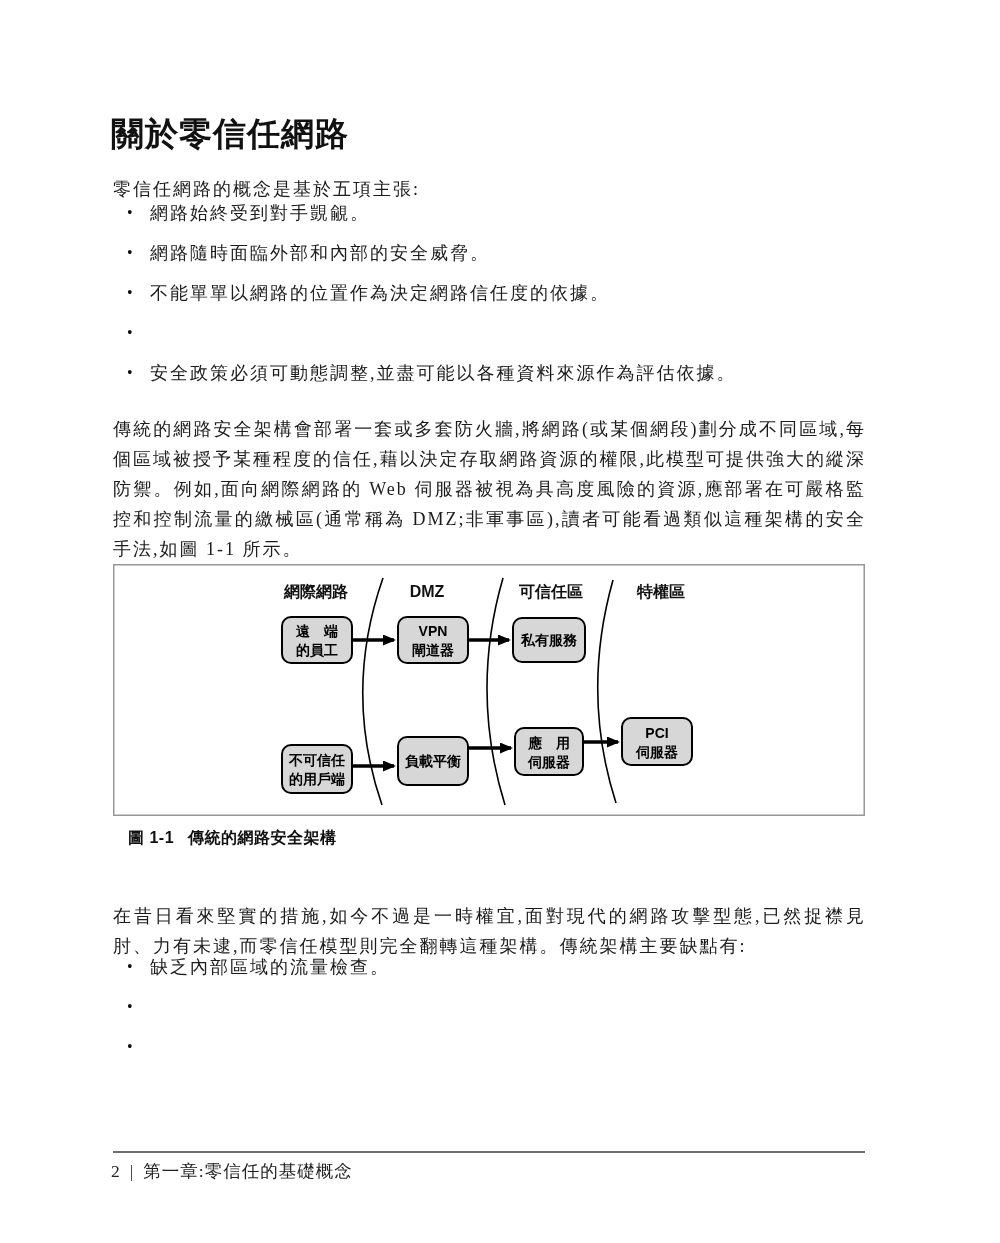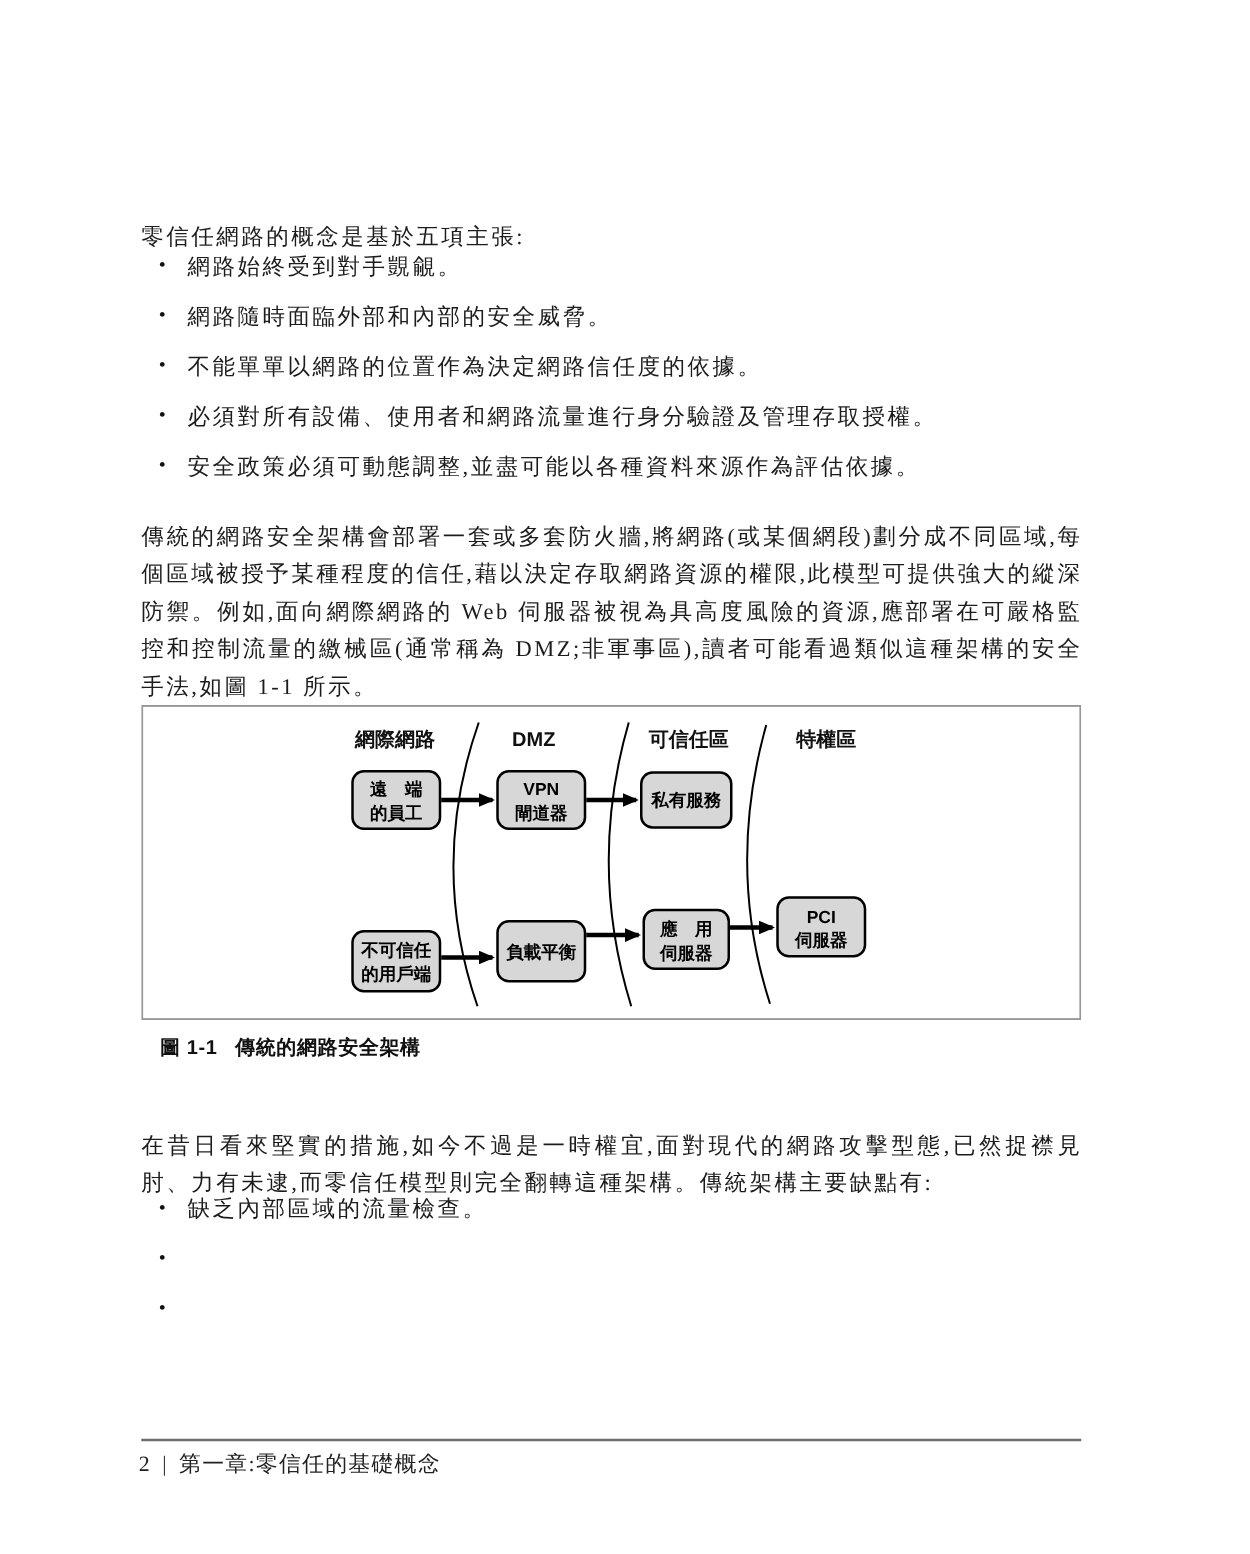--- a/index.html
+++ b/index.html
@@ -94,39 +94,39 @@
   }
   svg .zone-divider { fill: none; stroke: #000; stroke-width: 1.6; }
   svg .flow-arrow { stroke: #000; stroke-width: 3.6; }
   svg .frame { fill: #fff; stroke: #979797; stroke-width: 1.5; }
 </style>
 </head>
 <body>
 
 <div class="page">
 
+  <h1 class="abs title">關於零信任網路</h1>
 
   <p class="abs intro">零信任網路的概念是基於五項主張:</p>
 
   <div class="abs bullet-list" style="top:198px;">
     <div class="bullet-item">
       <span class="bullet-dot">•</span>
       <span class="bullet-text">網路始終受到對手覬覦。</span>
     </div>
     <div class="bullet-item">
       <span class="bullet-dot">•</span>
       <span class="bullet-text">網路隨時面臨外部和內部的安全威脅。</span>
     </div>
     <div class="bullet-item">
       <span class="bullet-dot">•</span>
       <span class="bullet-text">不能單單以網路的位置作為決定網路信任度的依據。</span>
     </div>
     <div class="bullet-item">
       <span class="bullet-dot">•</span>
-      <span class="bullet-text">必須對所有設備、使用者和網路流量進行身分驗證及管理存取授權。</span>
     </div>
     <div class="bullet-item">
       <span class="bullet-dot">•</span>
       <span class="bullet-text">安全政策必須可動態調整,並盡可能以各種資料來源作為評估依據。</span>
     </div>
   </div>
 
   <p class="abs para" style="top:396px;">傳統的網路安全架構會部署一套或多套防火牆,將網路(或某個網段)劃分成不同區域,每個區域被授予某種程度的信任,藉以決定存取網路資源的權限,此模型可提供強大的縱深防禦。例如,面向網際網路的 Web 伺服器被視為具高度風險的資源,應部署在可嚴格監控和控制流量的繳械區(通常稱為 DMZ;非軍事區),讀者可能看過類似這種架構的安全手法,如圖 1-1 所示。</p>
 
   <svg class="abs" style="left:113px; top:564px;" width="752" height="252" viewBox="0 0 752 252">

